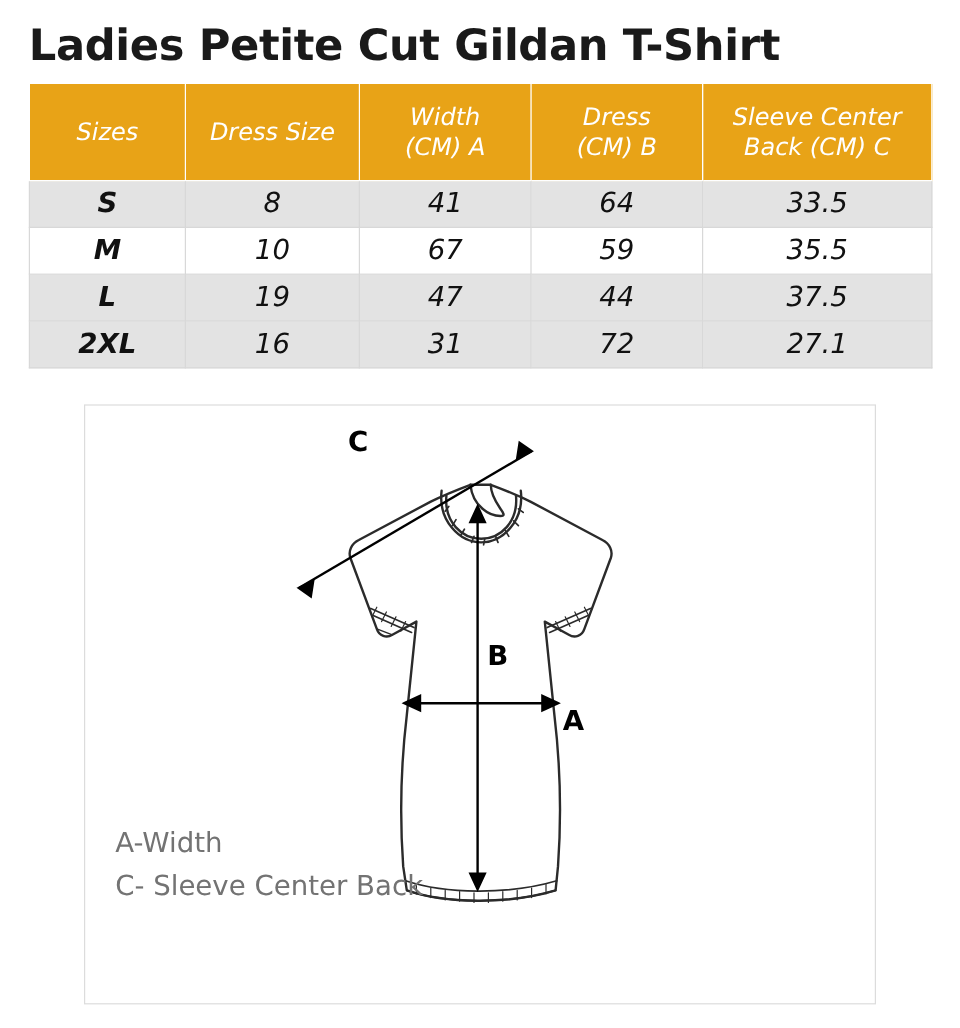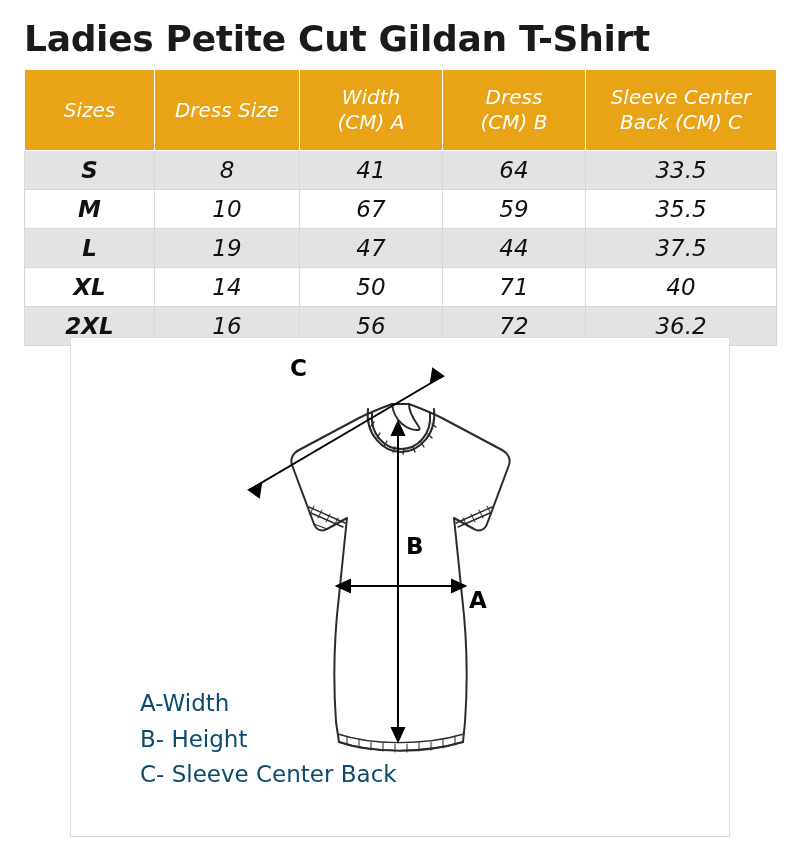--- a/index.html
+++ b/index.html
@@ -81,22 +81,21 @@
   }
   .diagram-box svg {
     display: block;
   }
   .legend {
     position: absolute;
     left: 96px;
     top: 686px;
     font-size: 23px;
     line-height: 1.55;
-    color: #0c4a6e;
-    margin-left: 44px;
+    color: #737373;
   }
   .legend div { white-space: pre; }
 </style>
 </head>
 <body>
 
 <div class="page-title">Ladies Petite Cut Gildan T-Shirt</div>
 
 <div class="size-table-wrap">
   <table class="size-table">
@@ -144,33 +143,26 @@
         <td>59</td>
         <td>35.5</td>
       </tr>
       <tr class="alt">
         <td class="size-col">L</td>
         <td>19</td>
         <td>47</td>
         <td>44</td>
         <td>37.5</td>
       </tr>
-      <tr>
-        <td class="size-col">XL</td>
-        <td>14</td>
-        <td>50</td>
-        <td>71</td>
-        <td>40</td>
-      </tr>
       <tr class="alt">
         <td class="size-col">2XL</td>
         <td>16</td>
-        <td>56</td>
+        <td>31</td>
         <td>72</td>
-        <td>36.2</td>
+        <td>27.1</td>
       </tr>
     </tbody>
   </table>
 </div>
 
 <div class="diagram-box">
   <svg width="658" height="498" viewBox="0 0 658 498" xmlns="http://www.w3.org/2000/svg">
     <g fill="none" stroke="#2b2b2b" stroke-width="2" stroke-linejoin="round" stroke-linecap="round">
 
       <path d="M321 66
@@ -243,15 +235,14 @@
     <g font-family="DejaVu Sans" font-size="23" font-weight="bold" fill="#000000">
       <text x="219" y="38">C</text>
       <text x="335" y="216">B</text>
       <text x="398" y="270">A</text>
     </g>
   </svg>
 </div>
 
 <div class="legend">
   <div>A-Width</div>
-  <div>B- Height</div>
   <div>C- Sleeve Center Back</div>
 </div>
 
 </body></html>

